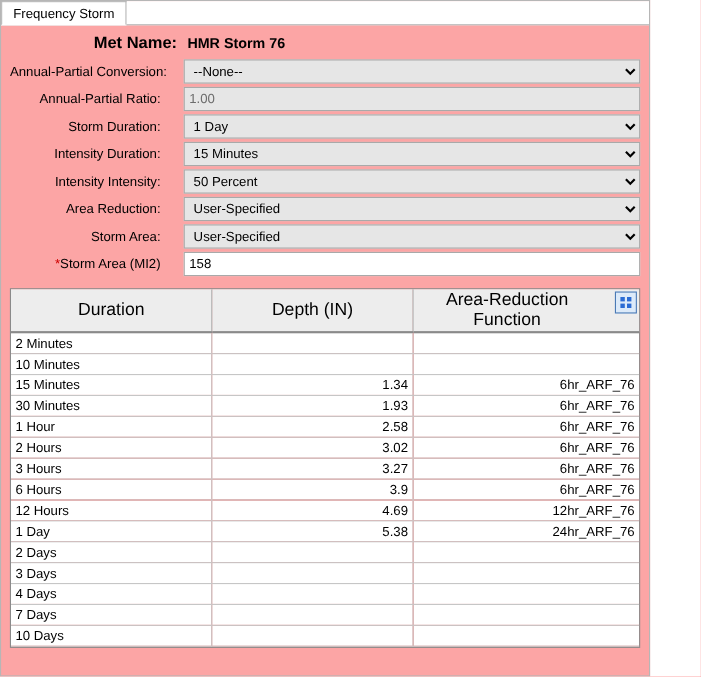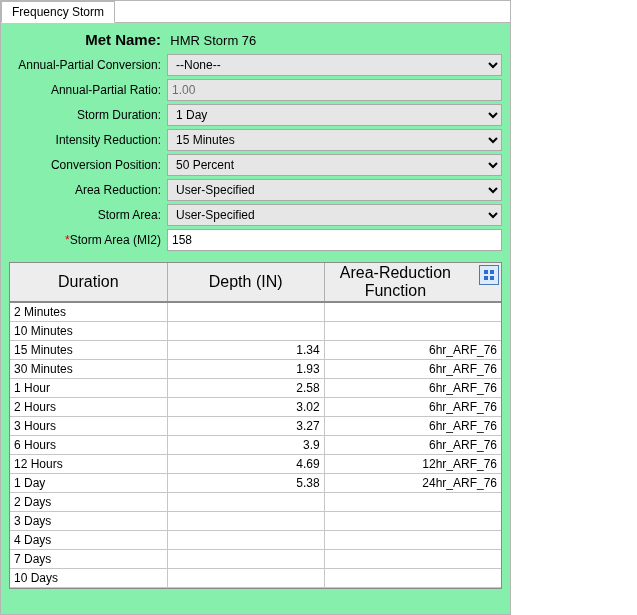--- a/index.html
+++ b/index.html
@@ -4,25 +4,25 @@
 <style>
   * { box-sizing: border-box; }
   body {
     margin: 0;
     font-family: "Segoe UI", Tahoma, sans-serif;
     font-size: 12px;
     background: #fff;
     color: #000;
   }
   .panel {
-    width: 511px;
+    width: 591px;
     height: 615px;
     border: 1px solid #b6b6b6;
     position: relative;
-    background: #86efac;
+    background: #fca5a5;
   }
   .tab-row {
     position: relative;
     height: 22px;
     background: #fff;
   }
   .tab {
     position: absolute;
     top: 0;
     left: 0;
@@ -46,35 +46,35 @@
   }
   .header-label {
     display: inline-block;
     width: 158px;
     text-align: right;
     font-weight: 700;
     font-size: 15px;
     padding-right: 6px;
   }
   .header-value {
-    font-weight: 400;
+    font-weight: 700;
     font-size: 13px;
   }
   .form {
     padding: 0 8px 4px 8px;
   }
   .form-row {
     display: flex;
     align-items: center;
     margin-bottom: 3px;
   }
   .form-label {
     width: 158px;
     text-align: right;
-    padding-right: 6px;
+    padding-right: 21px;
     font-size: 12px;
     white-space: nowrap;
   }
   .req { color: #d00000; }
   .form-control {
     flex: 1;
     height: 22px;
   }
   select.form-control, input.form-control {
     font-family: inherit;
@@ -174,28 +174,28 @@
     </div>
 
     <div class="form-row">
       <div class="form-label">Storm Duration:</div>
       <select class="form-control">
         <option>1 Day</option>
       </select>
     </div>
 
     <div class="form-row">
-      <div class="form-label">Intensity Reduction:</div>
+      <div class="form-label">Intensity Duration:</div>
       <select class="form-control">
         <option>15 Minutes</option>
       </select>
     </div>
 
     <div class="form-row">
-      <div class="form-label">Conversion Position:</div>
+      <div class="form-label">Intensity Intensity:</div>
       <select class="form-control">
         <option>50 Percent</option>
       </select>
     </div>
 
     <div class="form-row">
       <div class="form-label">Area Reduction:</div>
       <select class="form-control">
         <option>User-Specified</option>
       </select>

